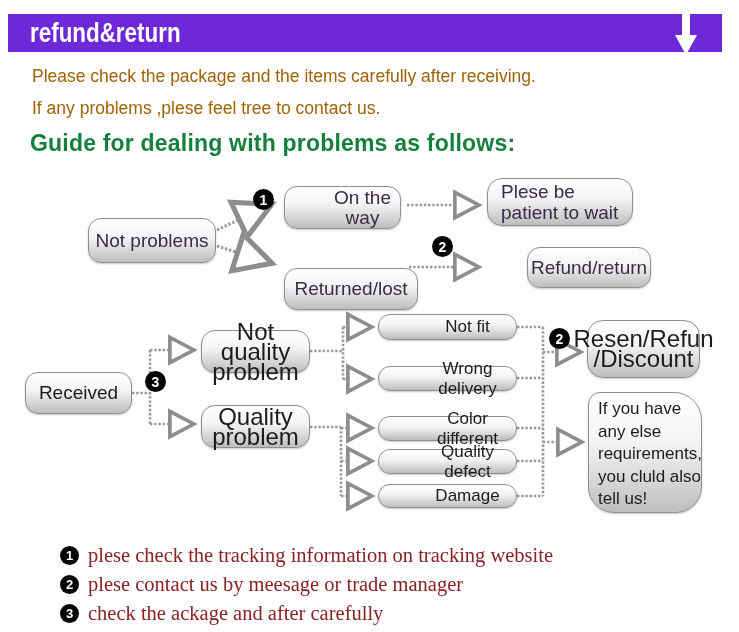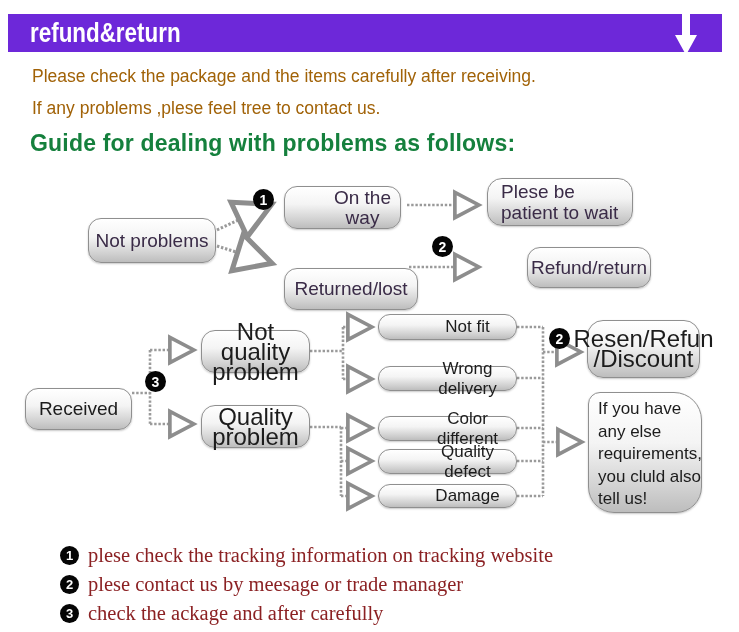--- a/index.html
+++ b/index.html
@@ -110,21 +110,21 @@
 
   <div class="fbox purple" style="left:88px;top:218px;width:128px;height:45px;">Not problems</div>
   <div class="badge badge-flow" style="left:253px;top:189px;">1</div>
   <div class="fbox purple" style="left:284px;top:186px;width:117px;height:43px;padding-left:40px;">On the way</div>
   <div class="fbox purple pre left-text" style="left:487px;top:178px;width:146px;height:48px;line-height:21px;border-radius:15px;">Plese be
 patient to wait</div>
   <div class="fbox purple" style="left:284px;top:256px;width:134px;height:42px;margin-top:12px;">Returned/lost</div>
   <div class="badge badge-flow" style="left:432px;top:236px;">2</div>
   <div class="fbox purple" style="left:487px;top:247px;width:124px;height:41px;margin-left:40px;">Refund/return</div>
 
-  <div class="fbox" style="left:25px;top:372px;width:107px;height:42px;font-size:19px;margin-top:16px;">Received</div>
+  <div class="fbox" style="left:25px;top:372px;width:107px;height:42px;font-size:19px;">Received</div>
   <div class="badge badge-flow" style="left:145px;top:371px;">3</div>
   <div class="fbox pre" style="left:201px;top:330px;width:109px;height:43px;border-radius:14px;">Not quality
 problem</div>
   <div class="fbox pre" style="left:201px;top:405px;width:109px;height:43px;border-radius:14px;">Quality
 problem</div>
   <div class="fbox small" style="left:378px;top:314px;width:139px;height:26px;">Not fit</div>
   <div class="fbox small" style="left:378px;top:366px;width:139px;height:25px;">Wrong delivery</div>
   <div class="fbox small" style="left:378px;top:416px;width:139px;height:25px;">Color different</div>
   <div class="fbox small" style="left:378px;top:449px;width:139px;height:25px;">Quality defect</div>
   <div class="fbox small" style="left:378px;top:484px;width:139px;height:24px;">Damage</div>

